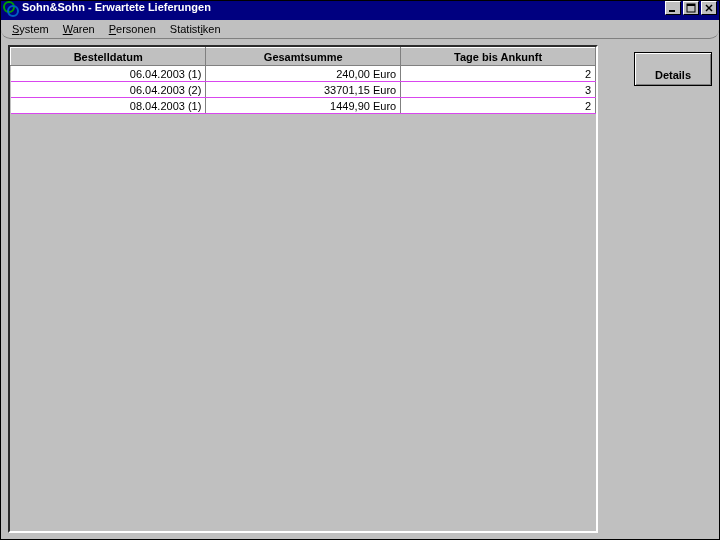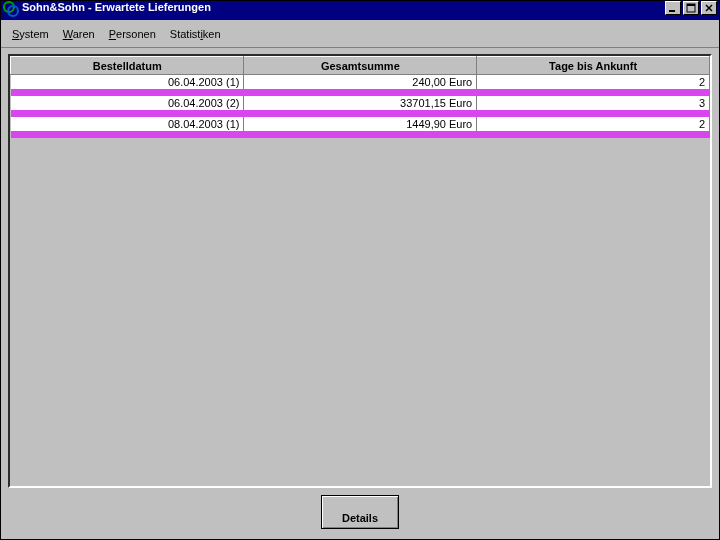--- a/index.html
+++ b/index.html
@@ -50,37 +50,39 @@
     display: flex;
     align-items: center;
     justify-content: center;
     font-family: "Courier New", monospace;
     font-size: 9px;
     line-height: 1;
     cursor: default;
   }
   .win-btn svg { display:block; }
   .menubar {
-    height: 28px;
+    height: 19px;
     background: #c0c0c0;
     display: flex;
     align-items: center;
     padding: 0 4px;
     border-bottom: 1px solid #808080;
+    border-radius: 10px;
   }
   .menu-item {
     padding: 2px 7px;
     cursor: default;
   }
   .menu-item .mn { text-decoration: underline; }
   .client {
     flex: 1;
     padding: 6px 7px;
     display: flex;
-    flex-direction: column;
+    flex-direction: row;
+    gap: 36px;
   }
   .table-wrap {
     flex: 1;
     border: 2px inset #fff;
     border-top-color: #808080;
     border-left-color: #808080;
     border-right-color: #fff;
     border-bottom-color: #fff;
     background: #c0c0c0;
     overflow: hidden;
@@ -96,21 +98,21 @@
     border-top-color: #fff;
     border-left-color: #fff;
     font-weight: bold;
     padding: 2px 4px;
     text-align: center;
     height: 18px;
   }
   table.grid td {
     background: #fff;
     border-right: 1px solid #808080;
-    border-bottom: 7px solid #d946ef;
+    border-bottom: 1px solid #d946ef;
     padding: 1px 4px 1px 4px;
     text-align: right;
     height: 16px;
   }
   .button-row {
     padding: 7px 0 4px 0;
     display: flex;
     justify-content: center;
   }
   .btn {

